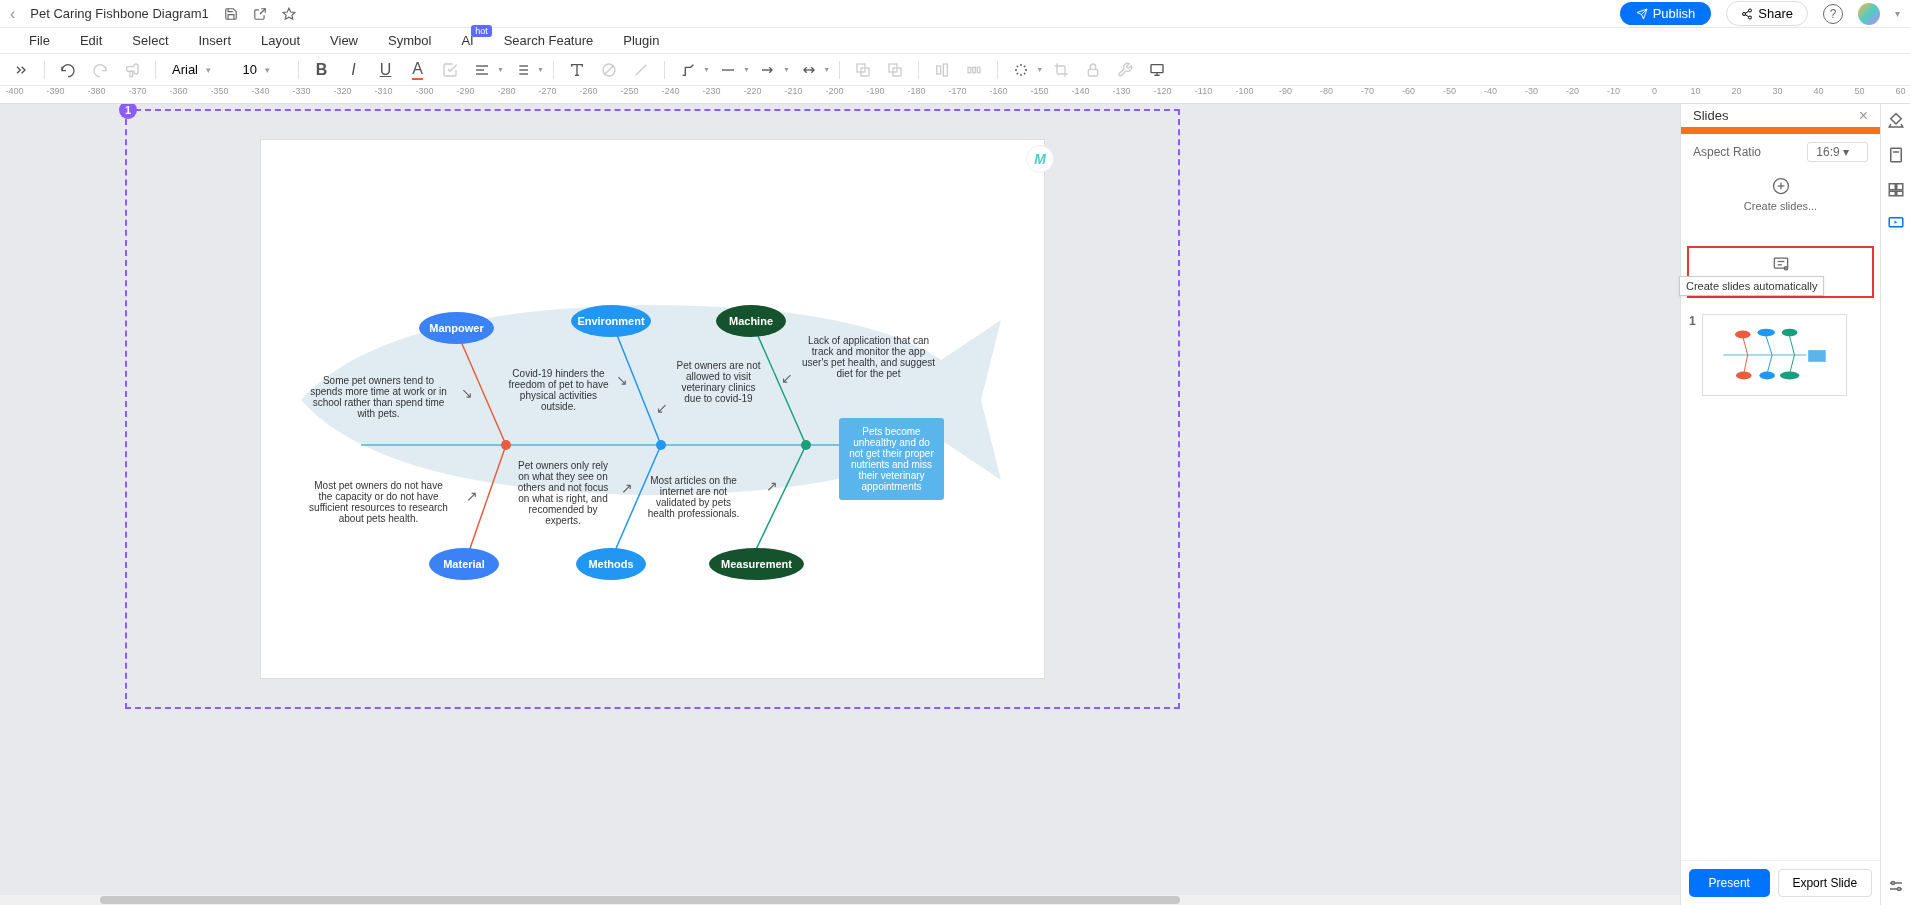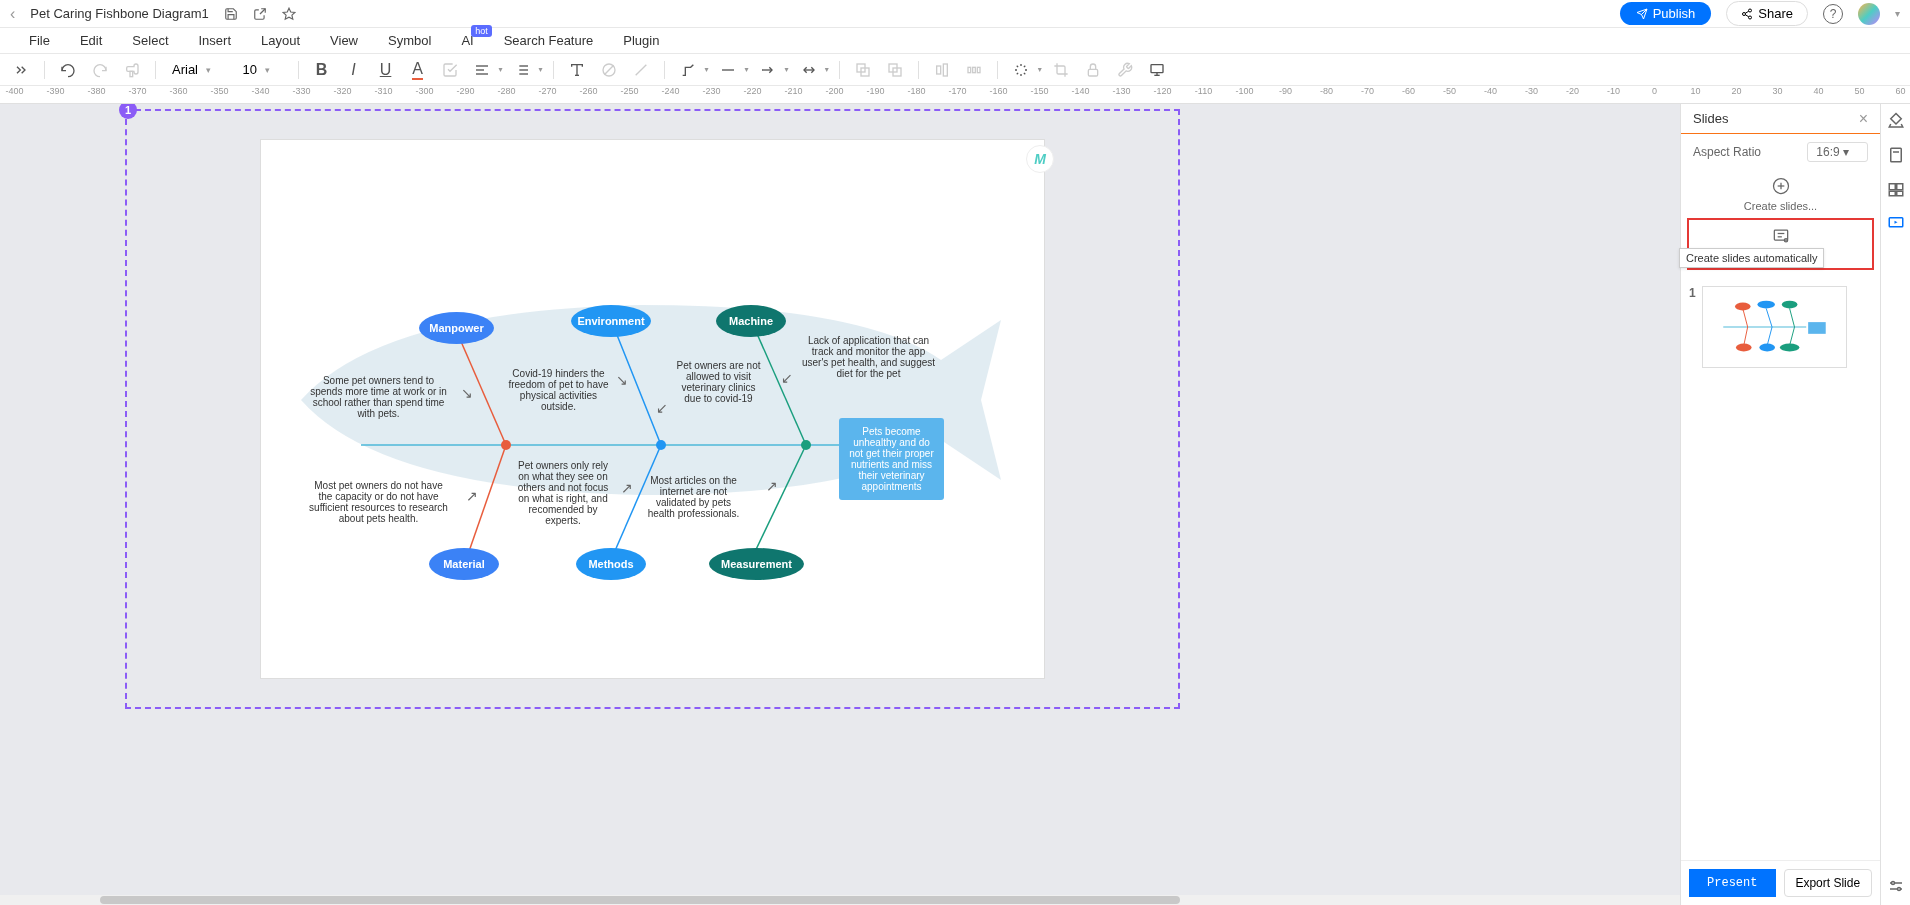--- a/index.html
+++ b/index.html
@@ -50,43 +50,43 @@
 
 .slide-canvas { position: absolute; left: 260px; top: 35px; width: 785px; height: 540px; background: #fff; border: 1px solid #ddd; }
 .logo-badge { position: absolute; right: -10px; top: 5px; width: 28px; height: 28px; border-radius: 50%; background: #fff; border: 1px solid #eee; display: flex; align-items: center; justify-content: center; font-size: 14px; font-weight: bold; font-style: italic; color: #4ecdc4; }
 
 
 .fishbone { position: absolute; left: 20px; top: 80px; width: 750px; height: 380px; }
 .fish-body { position: absolute; left: 0; top: 60px; width: 720px; height: 240px; }
 .bone-node { position: absolute; border-radius: 50%; color: #fff; font-size: 11px; font-weight: bold; display: flex; align-items: center; justify-content: center; padding: 8px 12px; }
 .node-red { background: #3b82f6; text-align: right; }
 .node-blue { background: #2196f3; }
-.node-teal { background: #0f766e; }
+.node-teal { background: #14532d; }
 .result-box { position: absolute; background: #5bb5ed; color: #fff; font-size: 10px; padding: 8px 10px; text-align: center; border-radius: 3px; width: 105px; }
 .cause-text { position: absolute; font-size: 10px; color: #333; text-align: center; width: 145px; }
 .arrow-icon { position: absolute; font-size: 14px; color: #666; }
 
 
 .slides-panel { width: 200px; background: #fff; border-left: 1px solid #e0e0e0; display: flex; flex-direction: column; }
-.panel-header { height: 30px; display: flex; align-items: center; justify-content: space-between; padding: 0 12px; border-bottom: 1px solid #f97316; }
+.panel-header { height: 30px; display: flex; align-items: center; justify-content: space-between; padding: 0 12px; border-bottom: 7px solid #f97316; }
 .panel-title { font-size: 13px; color: #333; }
 .panel-close { color: #999; cursor: pointer; font-size: 16px; }
 .aspect-row { display: flex; align-items: center; justify-content: space-between; padding: 8px 12px; font-size: 12px; color: #666; }
 .aspect-select { border: 1px solid #ddd; border-radius: 3px; padding: 2px 18px 2px 8px; font-size: 12px; background: #fff; cursor: pointer; }
 .create-row { display: flex; gap: 0; padding: 0 6px 8px 6px; flex-direction: column; }
 .create-btn { flex: 1; display: flex; flex-direction: column; align-items: center; gap: 4px; padding: 6px 2px; cursor: pointer; font-size: 11px; color: #666; position: relative; }
 .create-btn .icon { font-size: 18px; }
-.highlight-red { border: 2.5px solid #e53935; }
+.highlight-red { border: 2.5px solid #e53935; margin-top: 28px; }
 .tooltip-box { position: absolute; top: 28px; left: -10px; background: #fff; border: 1px solid #ccc; padding: 3px 6px; font-size: 11px; color: #333; white-space: nowrap; z-index: 10; box-shadow: 0 1px 3px rgba(0,0,0,0.1); }
 .thumb-list { flex: 1; padding: 8px; }
 .thumb-item { display: flex; gap: 6px; }
 .thumb-num { font-size: 12px; color: #666; font-weight: bold; }
 .thumb-img { width: 145px; height: 82px; border: 1px solid #ddd; background: #fff; position: relative; }
 .panel-footer { display: flex; gap: 8px; padding: 8px; border-top: 1px solid #eee; }
-.present-btn { flex: 1; background: #0073ff; color: #fff; border: none; border-radius: 0; padding: 6px; font-size: 12px; cursor: pointer; font-family: Liberation Mono, monospace; }
+.present-btn { flex: 1; background: #0073ff; color: #fff; border: none; border-radius: 5px; padding: 0; font-size: 12px; cursor: pointer; }
 .export-btn { flex: 1; background: #fff; border: 1px solid #ddd; border-radius: 4px; padding: 6px; font-size: 12px; cursor: pointer; }
 
 
 .icon-rail { width: 30px; background: #fff; border-left: 1px solid #e0e0e0; display: flex; flex-direction: column; align-items: center; padding-top: 8px; gap: 16px; }
 .rail-icon { color: #666; cursor: pointer; font-size: 16px; }
 
 
 .h-scrollbar { position: absolute; bottom: 0; left: 0; right: 0; height: 10px; background: #f0f0f0; }
 .h-scroll-thumb { position: absolute; left: 100px; top: 1px; width: 1080px; height: 8px; background: #c8c8c8; border-radius: 4px; }
 

